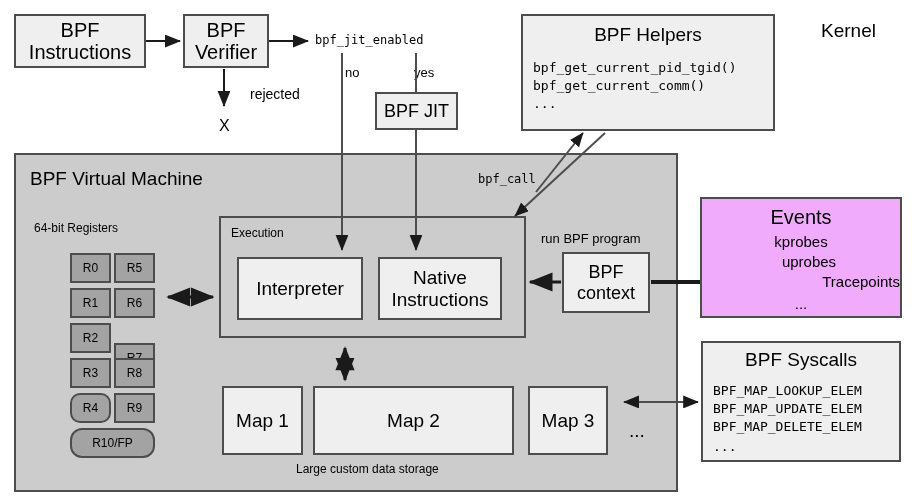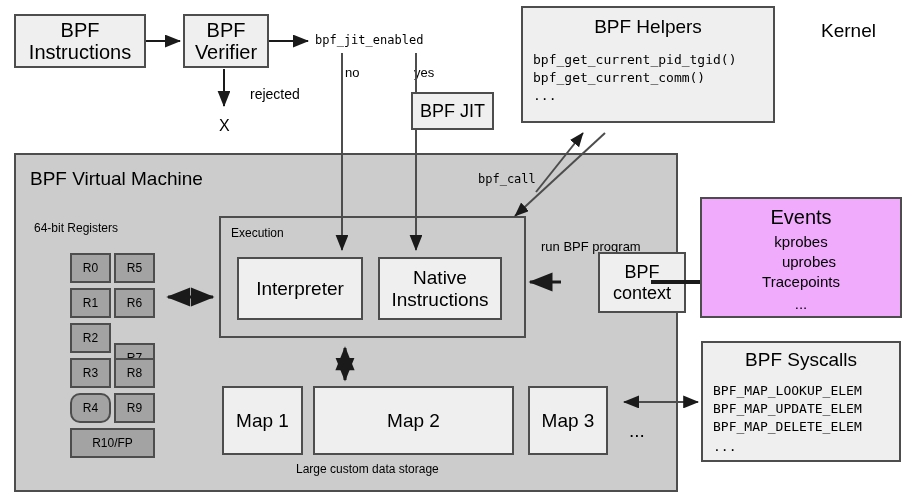--- a/index.html
+++ b/index.html
@@ -43,21 +43,21 @@
   .label {
     position: absolute;
     color: #000;
     white-space: pre;
   }
   .mono {
     font-family: "DejaVu Sans Mono", "Liberation Mono", monospace;
   }
   .t20 { font-size: 20px; }
   .t19 { font-size: 19px; }
-  .t18 { font-size: 18px; margin-left: 36px; }
+  .t18 { font-size: 18px; }
   .t17 { font-size: 12px; }
   .t16 { font-size: 16px; }
   .t15 { font-size: 15px; }
   .t14 { font-size: 14px; }
   .t13 { font-size: 13px; }
   .reg {
     position: absolute;
     box-sizing: border-box;
     background: #a3a3a3;
     border: 2px solid #4d4d4d;
@@ -101,21 +101,21 @@
 
   <div class="reg" style="left:70px; top:323px; width:41px; height:30px;">R2</div>
   <div class="reg" style="left:114px; top:323px; width:41px; height:30px;margin-top:20px;">R7</div>
 
   <div class="reg" style="left:70px; top:358px; width:41px; height:30px;">R3</div>
   <div class="reg" style="left:114px; top:358px; width:41px; height:30px;">R8</div>
 
   <div class="reg" style="left:70px; top:393px; width:41px; height:30px;border-radius:10px;">R4</div>
   <div class="reg" style="left:114px; top:393px; width:41px; height:30px;">R9</div>
 
-  <div class="reg" style="left:70px; top:428px; width:85px; height:30px;">R10/FP</div>
+  <div class="reg" style="left:70px; top:428px; width:85px; height:30px;border-radius:12px;">R10/FP</div>
 
   <div class="execbox" style="left:219px; top:216px; width:307px; height:122px;"></div>
   <div class="label t17" style="left:231px; top:226px;">Execution</div>
 
   <div class="box t19" style="left:237px; top:257px; width:126px; height:63px;">
     <span>Interpreter</span>
   </div>
 
   <div class="box t19" style="left:378px; top:257px; width:124px; height:63px;">
     <span>Native</span>
@@ -150,42 +150,42 @@
 
   <div class="label t17 mono" style="left:315px; top:33px;">bpf_jit_enabled</div>
 
   <div class="label t13" style="left:345px; top:65px;">no</div>
   <div class="label t13" style="left:414px; top:65px;">yes</div>
 
   <div class="box t18" style="left:375px; top:92px; width:83px; height:38px;">
     <span>BPF JIT</span>
   </div>
 
-  <div style="position:absolute; left:521px; top:6px; width:254px; height:117px; box-sizing:border-box; background:#efefef; border:2px solid #4d4d4d;">
+  <div style="position:absolute; left:521px; top:14px; width:254px; height:117px; box-sizing:border-box; background:#efefef; border:2px solid #4d4d4d;">
     <div class="label t19" style="left:0; top:8px; width:250px; text-align:center;">BPF Helpers</div>
     <div class="helper-list mono t13" style="top:44px;">bpf_get_current_pid_tgid()</div>
     <div class="helper-list mono t13" style="top:62px;">bpf_get_current_comm()</div>
     <div class="helper-list mono t13" style="top:80px;">...</div>
   </div>
 
   <div class="label t17 mono" style="left:478px; top:172px;">bpf_call</div>
 
   <div class="label t19" style="left:821px; top:20px;">Kernel</div>
 
-  <div class="label t13" style="left:541px; top:231px;margin-top:8px;">run BPF program</div>
+  <div class="label t13" style="left:541px; top:231px;">run BPF program</div>
   <div class="box t18" style="left:562px; top:252px; width:88px; height:61px;">
     <span>BPF</span>
     <span>context</span>
   </div>
 
   <div style="position:absolute; left:700px; top:197px; width:202px; height:121px; box-sizing:border-box; background:#f0abfc; border:2px solid #4d4d4d; text-align:center;">
     <div class="label t20" style="left:0; top:7px; width:198px; text-align:center;">Events</div>
     <div class="label t15" style="left:0; top:34px; width:198px; text-align:center;">kprobes</div>
     <div class="label t15" style="left:0; top:54px; width:198px; text-align:center;padding-left:8px;">uprobes</div>
-    <div class="label t15" style="left:0; top:74px; width:198px; text-align:center;">Tracepoints</div>
+    <div class="label t15" style="left:0; top:74px; width:198px; text-align:right;">Tracepoints</div>
     <div class="label t15" style="left:0; top:96px; width:198px; text-align:center;">...</div>
   </div>
 
   <div style="position:absolute; left:701px; top:341px; width:200px; height:121px; box-sizing:border-box; background:#efefef; border:2px solid #4d4d4d;">
     <div class="label t19" style="left:0; top:6px; width:196px; text-align:center;">BPF Syscalls</div>
     <div class="label mono t13" style="left:10px; top:40px;">BPF_MAP_LOOKUP_ELEM</div>
     <div class="label mono t13" style="left:10px; top:76px;">BPF_MAP_DELETE_ELEM</div>
     <div class="label mono t13" style="left:10px; top:58px;">BPF_MAP_UPDATE_ELEM</div>
     <div class="label mono t13" style="left:10px; top:96px;">...</div>
   </div>

